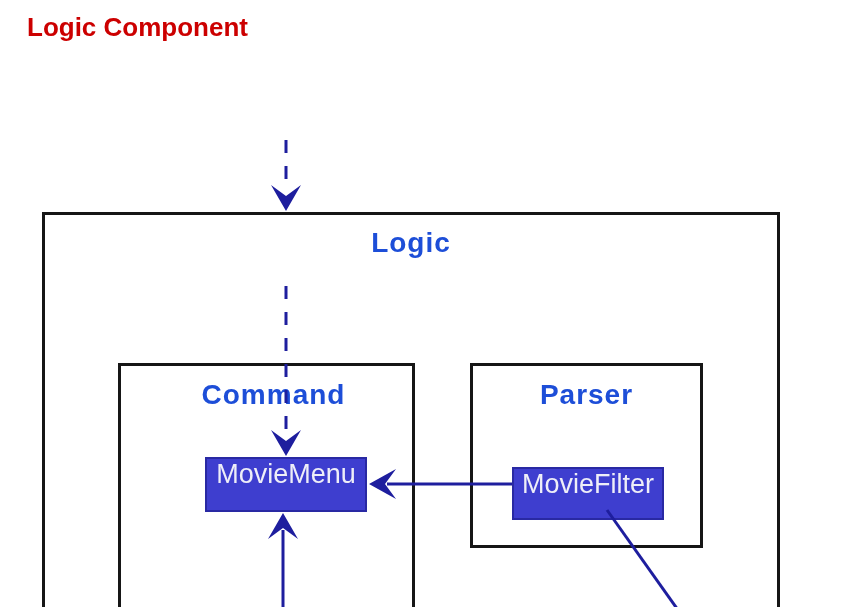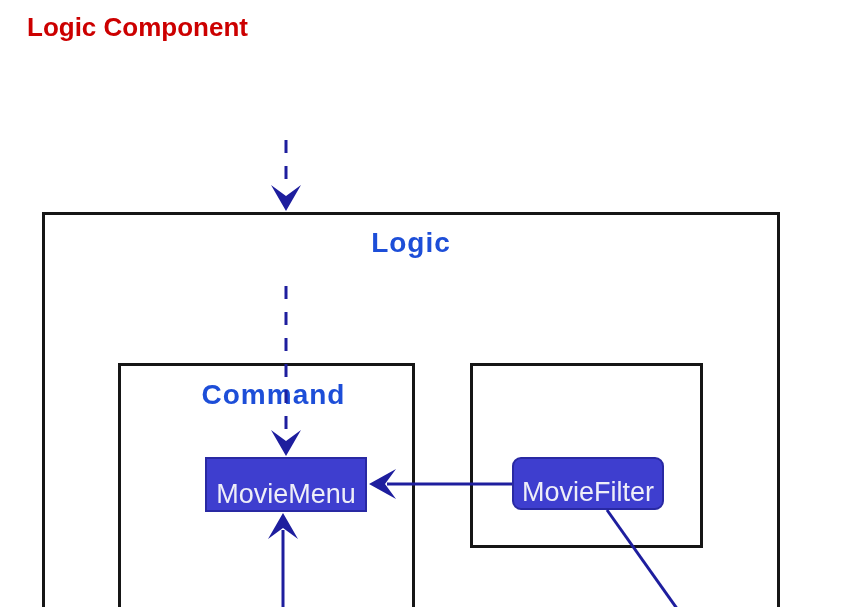--- a/index.html
+++ b/index.html
@@ -42,26 +42,26 @@
   }
   .label-logic{left:42px;width:738px;top:227px;}
   .label-command{left:118px;width:297px;top:379px;padding-left:7px;}
   .label-parser{left:470px;width:233px;top:379px;}
   .node{
     position:absolute;
     background:var(--node-fill);
     border:2px solid var(--node-border);
     box-sizing:border-box;
     color:var(--node-text);
-    display:flex;align-items:flex-end;justify-content:center;
+    display:flex;align-items:flex-start;justify-content:center;
     font-size:27px;font-weight:normal;
     white-space:nowrap;
   }
   .node-moviemenu{left:205px;top:457px;width:162px;height:55px;}
-  .node-moviefilter{left:512px;top:457px;width:152px;height:53px;border-radius:9px;}
+  .node-moviefilter{left:512px;top:467px;width:152px;height:53px;}
   svg.edges{
     position:absolute;left:0;top:0;width:860px;height:607px;
     pointer-events:none;
   }
   .edge-line{stroke:var(--arrow);stroke-width:3;fill:none;}
   .edge-line.dashed{stroke-dasharray:13 13;}
   .edge-head{fill:var(--arrow);stroke:none;}
 </style>
 </head>
 <body>
@@ -69,20 +69,21 @@
 <div class="canvas">
 
   <div class="doc-title">Logic Component</div>
 
   <div class="container-box box-logic"></div>
   <div class="container-box box-command"></div>
   <div class="container-box box-parser"></div>
 
   <div class="container-label label-logic">Logic</div>
   <div class="container-label label-command">Command</div>
+  <div class="container-label label-parser">Parser</div>
 
   <div class="node node-moviemenu">
     <span>MovieMenu</span>
   </div>
   <div class="node node-moviefilter">
     <span>MovieFilter</span>
   </div>
 
   <svg class="edges" viewBox="0 0 860 607">
 

